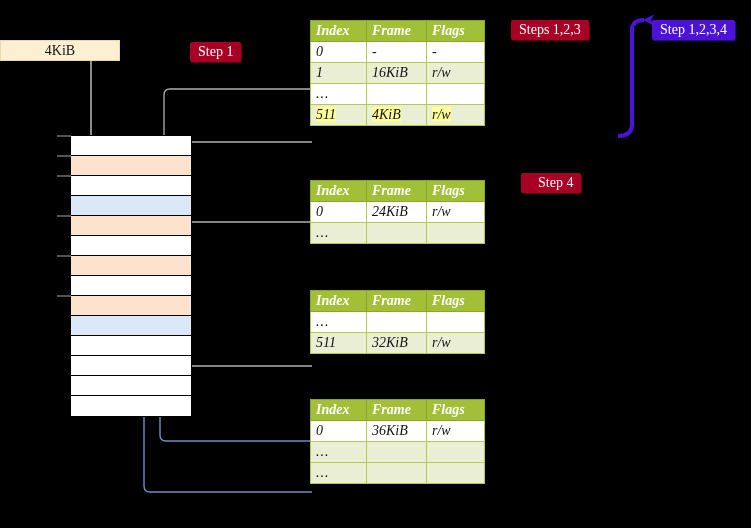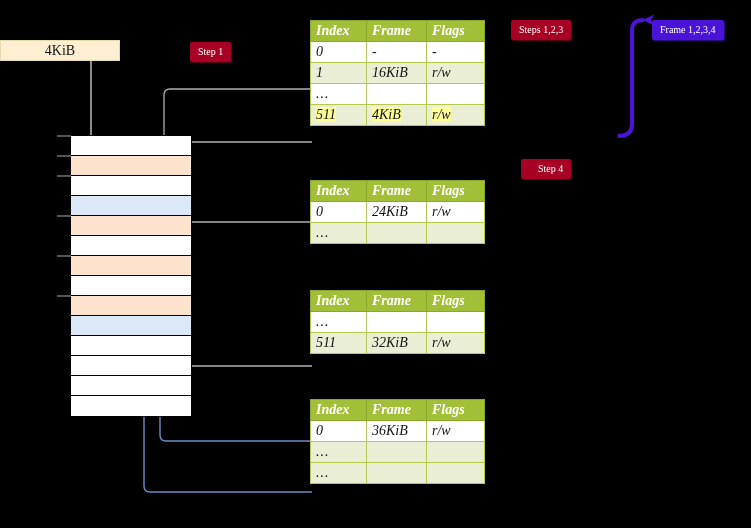--- a/index.html
+++ b/index.html
@@ -8,21 +8,21 @@
   .canvas{position:absolute;left:0;top:0;width:751px;height:528px;}
   svg.wires{position:absolute;left:0;top:0;width:751px;height:528px;pointer-events:none;}
 
   
   .sizebox{position:absolute;left:0;top:40px;width:120px;height:21px;
            background:#fcefd2;border:1px solid #e8d9ae;
            display:flex;align-items:center;justify-content:center;
            font-size:14px;color:#111;box-sizing:border-box;}
 
   
-  .steplabel{position:absolute;padding:2px 8px;font-size:10px;color:#fff;
+  .steplabel{position:absolute;padding:2px 8px;font-size:14px;color:#fff;
              white-space:nowrap;line-height:16px;border-radius:2px;}
   .step-red{background:#a80024;box-shadow:1px 1px 0 #550012;}
   .step-blue{background:#4b13d8;box-shadow:1px 1px 0 #2b0a80;}
 
   
   .memcol{position:absolute;left:70px;top:135px;width:120px;height:280px;
           border:1px solid #000;box-sizing:content-box;}
   .memrow{height:20px;box-sizing:border-box;border-bottom:1px solid #000;
           position:relative;}
   .memrow:last-child{border-bottom:none;}
@@ -88,22 +88,22 @@
 
     <path d="M618,136 Q632,136 632,124 L632,30 Q632,20 644,20" fill="none" stroke="#4b13d8" stroke-width="4" marker-end="url(#aviolet)" transform="translate(0,0)"></path>
   </svg>
 
   <div class="sizebox">
     <span>4KiB</span>
   </div>
 
   <div class="steplabel step-red" style="left:190px;top:42px;">Step 1</div>
   <div class="steplabel step-red" style="left:511px;top:20px;">Steps 1,2,3</div>
-  <div class="steplabel step-blue" style="left:652px;top:20px;">Frame 1,2,3,4</div>
-  <div class="steplabel step-red" style="left:521px;top:159px;padding-left:17px;">Step 4</div>
+  <div class="steplabel step-blue" style="left:652px;top:20px;">Step 1,2,3,4</div>
+  <div class="steplabel step-red" style="left:521px;top:173px;padding-left:17px;">Step 4</div>
 
   <div class="memcol" id="memcol">
       <div class="memrow m-white">
         <span class="tick"></span>
       </div>
       <div class="memrow m-peach">
         <span class="tick"></span>
       </div>
       <div class="memrow m-white">
         <span class="tick"></span>

